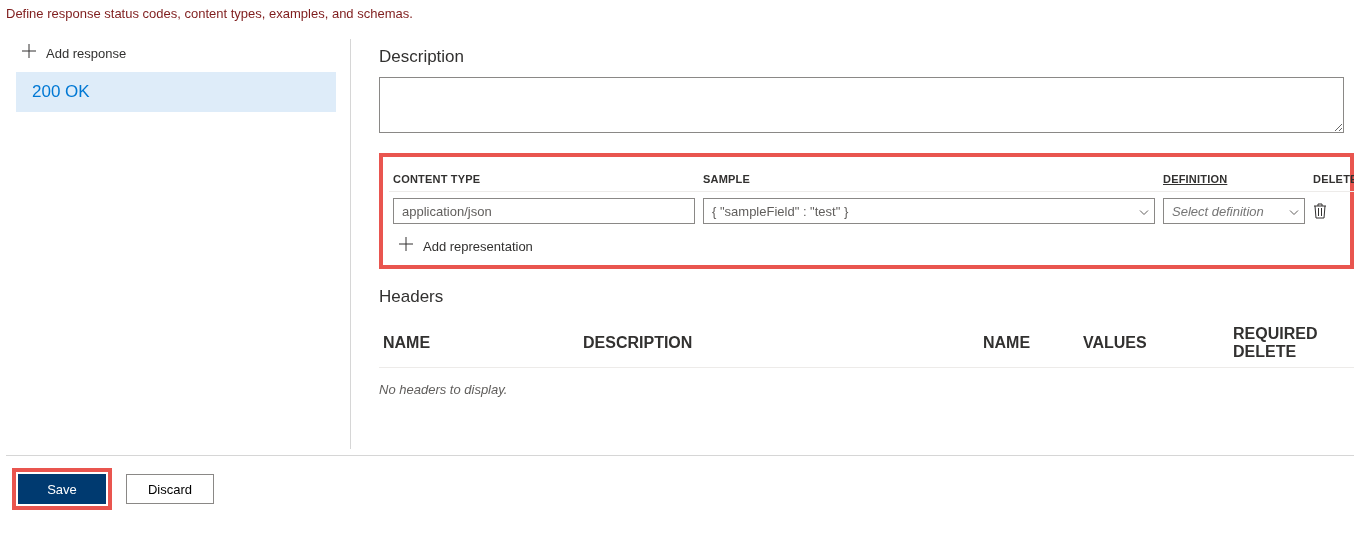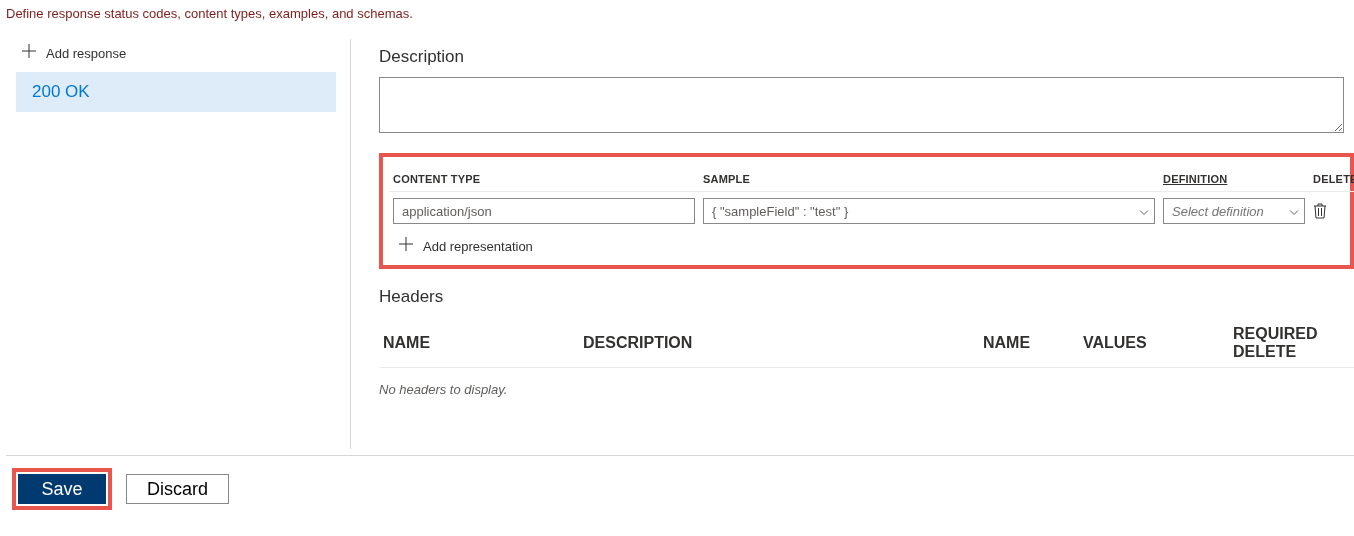--- a/index.html
+++ b/index.html
@@ -187,21 +187,21 @@
     align-items: flex-start;
   }
   .save-wrap {
     border: 4px solid #e9554f;
     padding: 2px;
   }
   .btn {
     height: 30px;
     min-width: 88px;
     padding: 0 20px;
-    font-size: 18px;
+    font-size: 13px;
     border: 1px solid #8a8886;
     background: #fff;
     cursor: pointer;
     font-family: inherit;
   }
   .btn-primary {
     background: #003a70;
     border-color: #003a70;
     color: #fff;
   }

